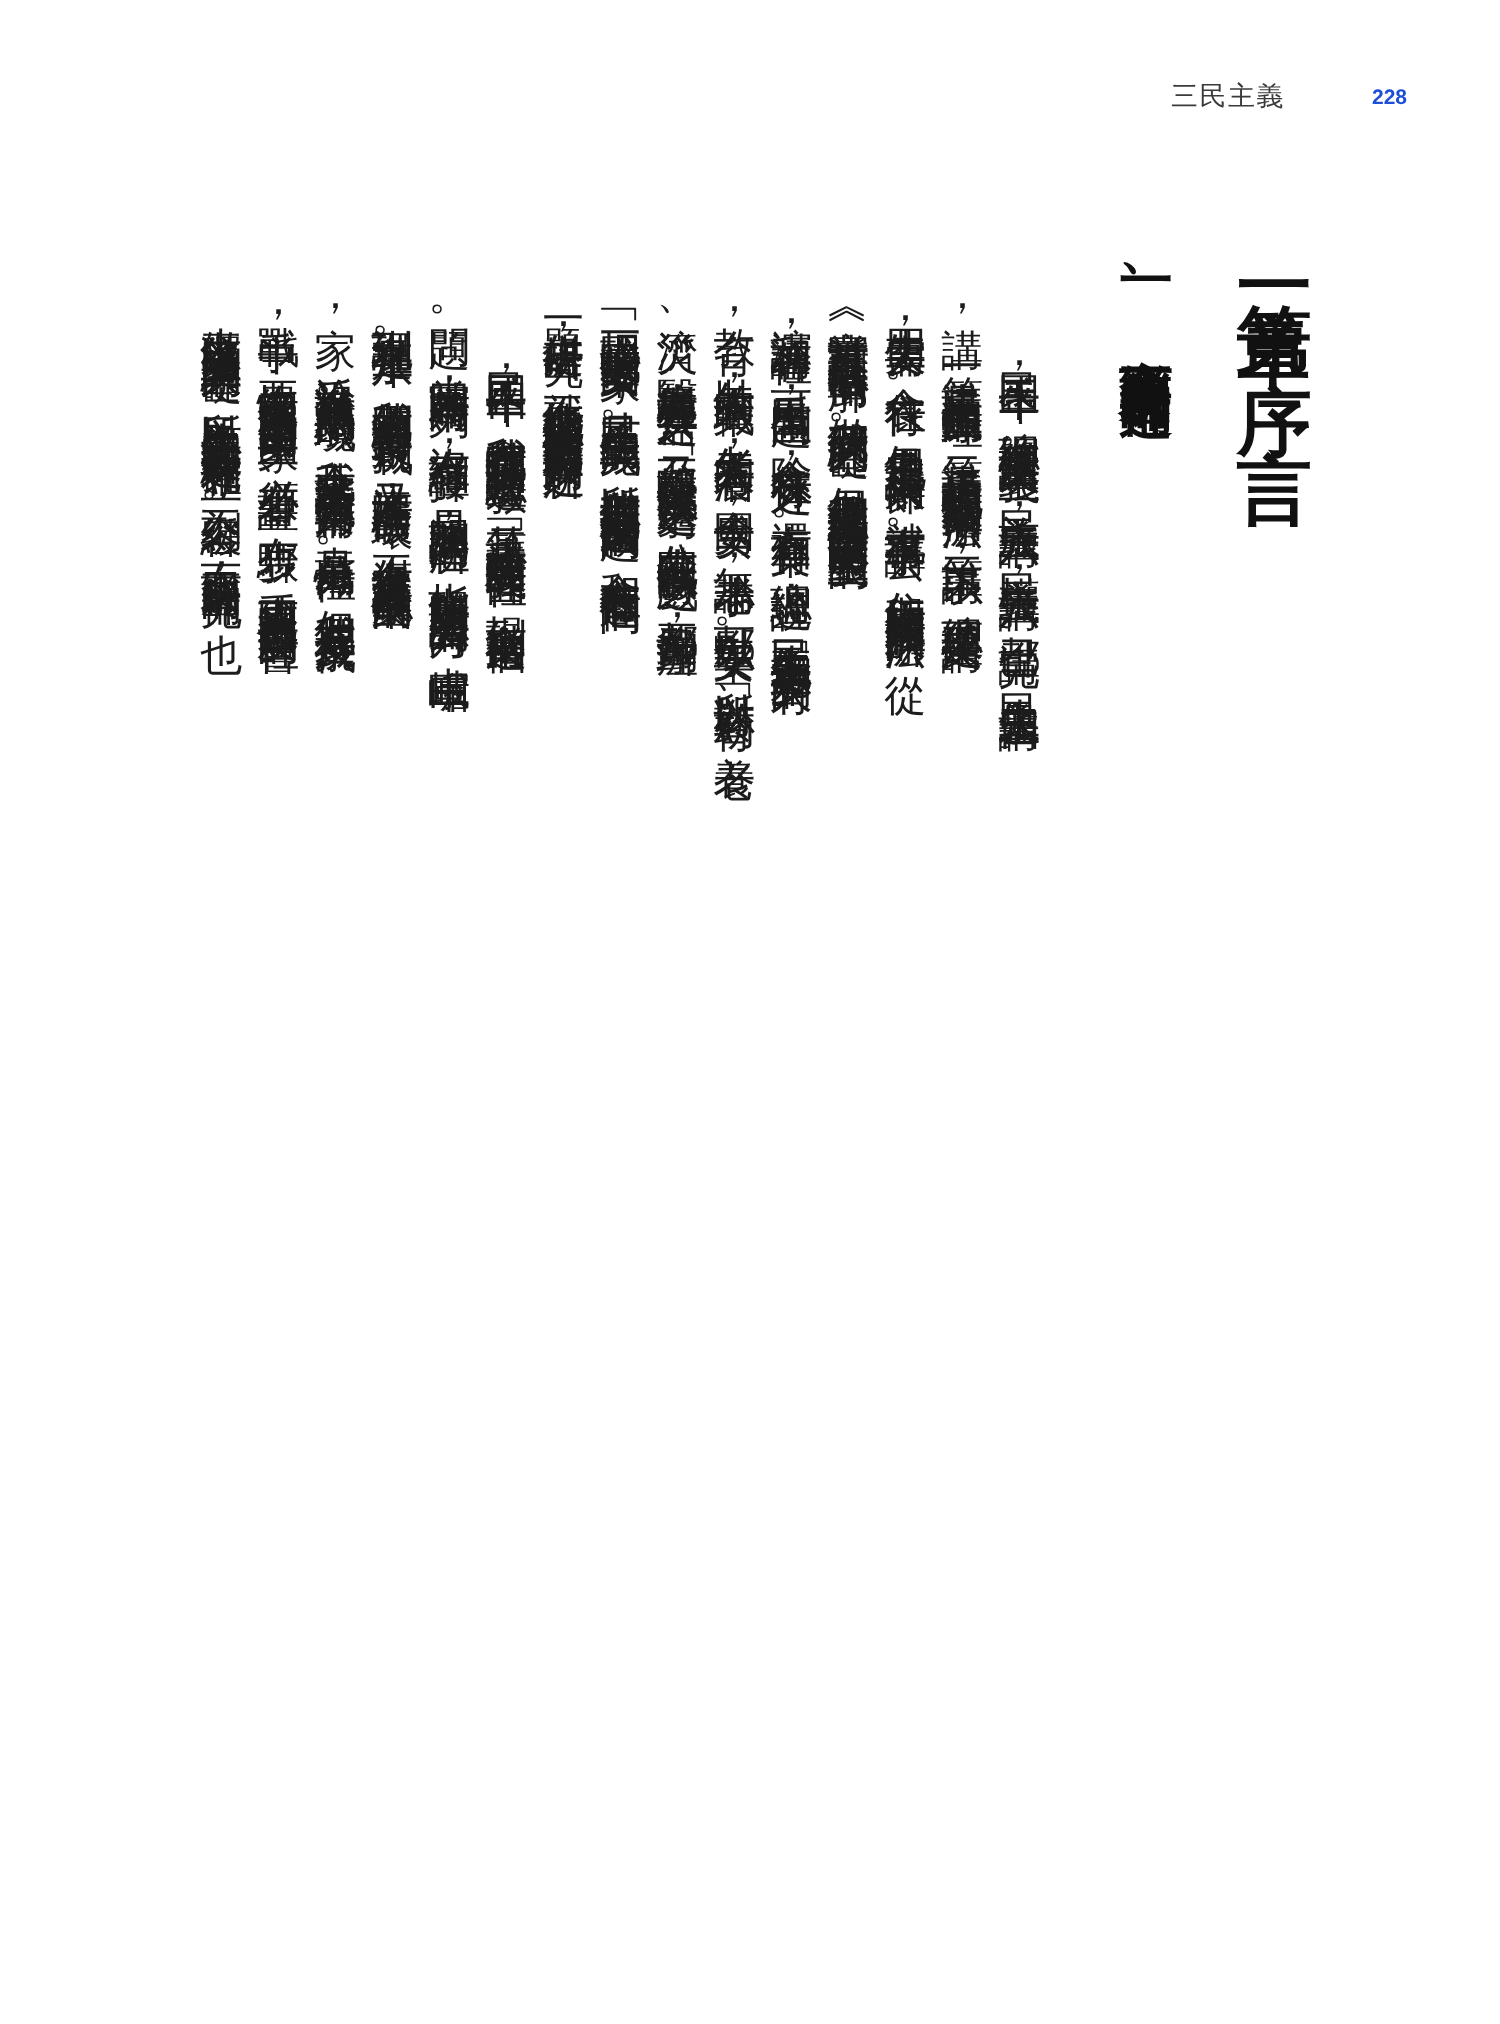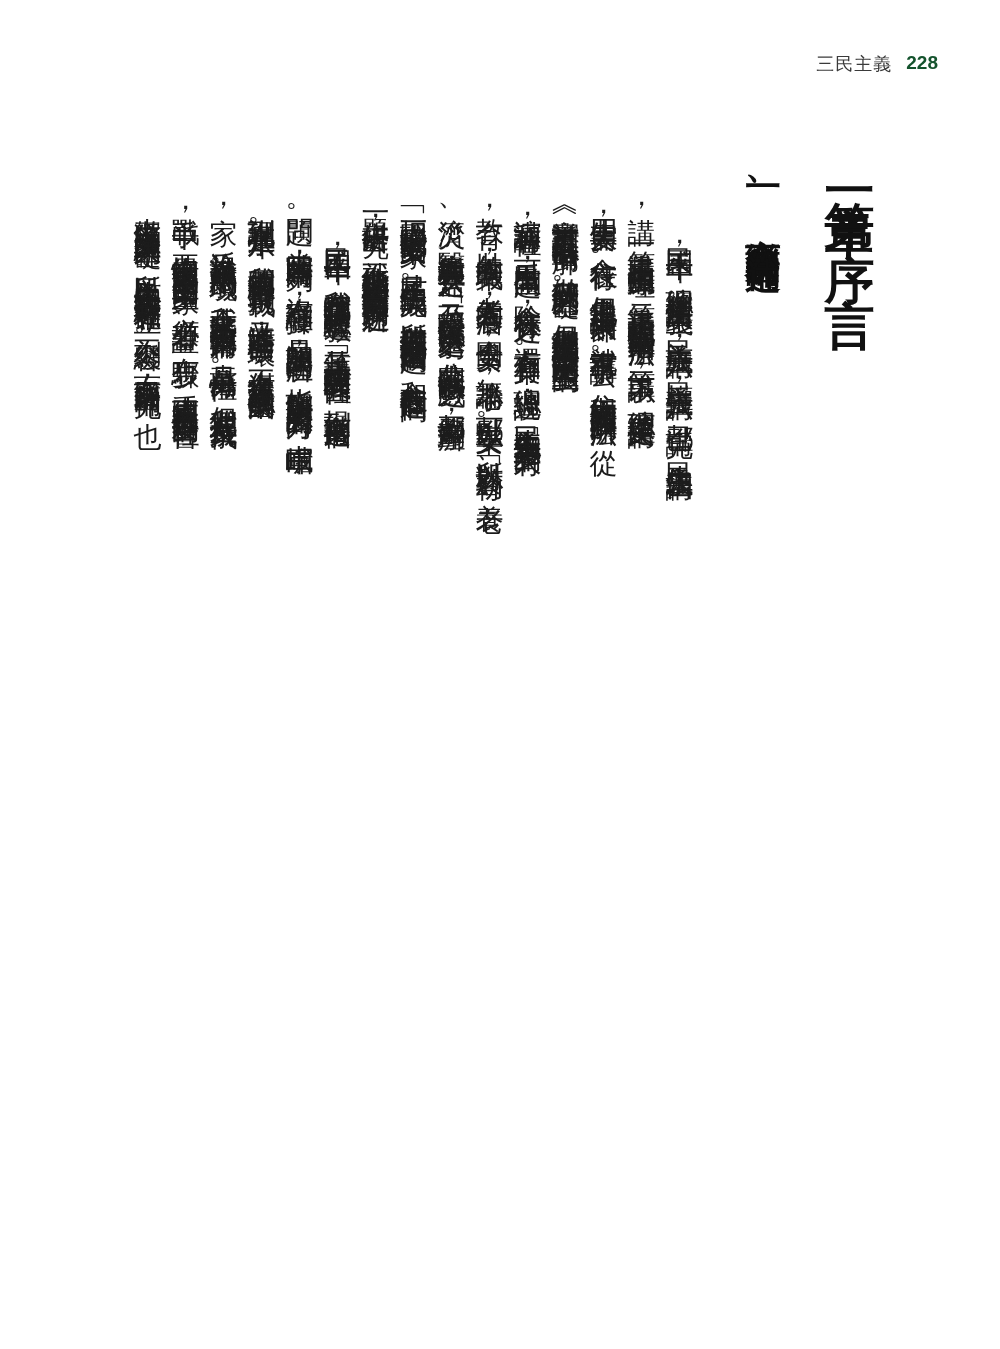--- a/index.html
+++ b/index.html
@@ -12,33 +12,34 @@
       height: 1349px;
       position: relative;
       overflow: hidden;
       color: #1a1a1a;
     }
     .running-header {
       position: absolute;
       top: 52px;
       right: 62px;
       display: flex;
-      align-items: flex-start;
+      align-items: center;
       gap: 14px;
       font-family: "Liberation Sans", "DejaVu Sans", sans-serif;
       color: #3a3a3a;
     }
     .running-header .book-title {
       font-size: 18px;
       letter-spacing: 1px;
     }
     .running-header .page-number {
-      font-size: 19px;
+      font-size: 14px;
       font-weight: bold;
-      color: #14532d;
+      color: #1d4ed8;
+      margin-left: 44px;
     }
     .page-body {
       position: absolute;
       top: 150px;
       right: 118px;
       height: 1150px;
       width: 760px;
       writing-mode: vertical-rl;
       font-family: "DejaVu Serif", "Liberation Serif", serif;
     }

